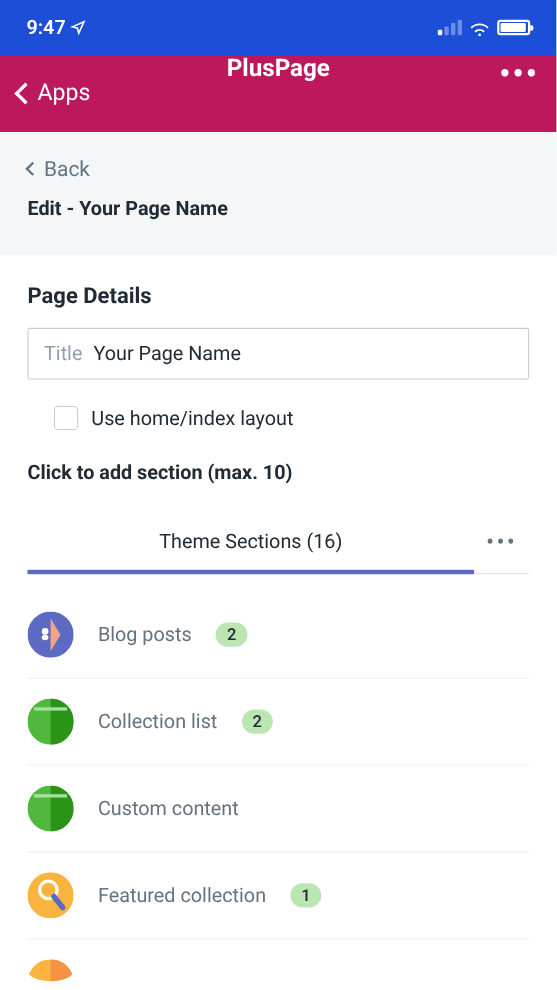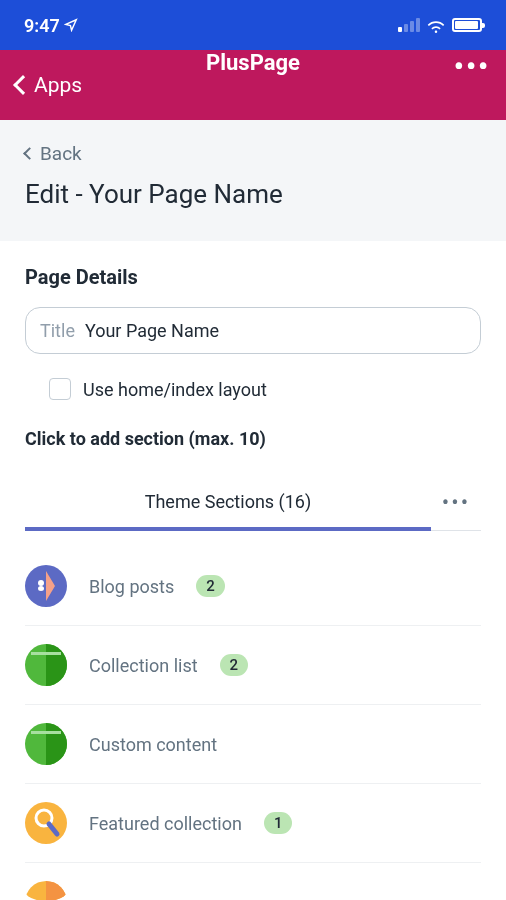--- a/index.html
+++ b/index.html
@@ -70,36 +70,36 @@
     }
     .back-link {
       color: #637381;
       font-size: 19px;
       display: flex;
       align-items: center;
       gap: 6px;
       margin-bottom: 14px;
     }
     .page-heading {
-      font-size: 26px;
-      font-weight: 400;
+      font-size: 18px;
+      font-weight: 700;
       color: #212b36;
     }
     .content {
       padding: 24px 25px 0 25px;
     }
     .section-label {
       font-size: 20px;
       font-weight: 700;
       color: #212b36;
       margin-bottom: 18px;
     }
     .input-wrap {
       border: 1px solid #c4cdd5;
-      border-radius: 15px;
+      border-radius: 2px;
       padding: 12px 14px;
       display: flex;
       align-items: center;
       gap: 10px;
       margin-bottom: 24px;
     }
     .input-label {
       color: #919eab;
       font-size: 18px;
     }

